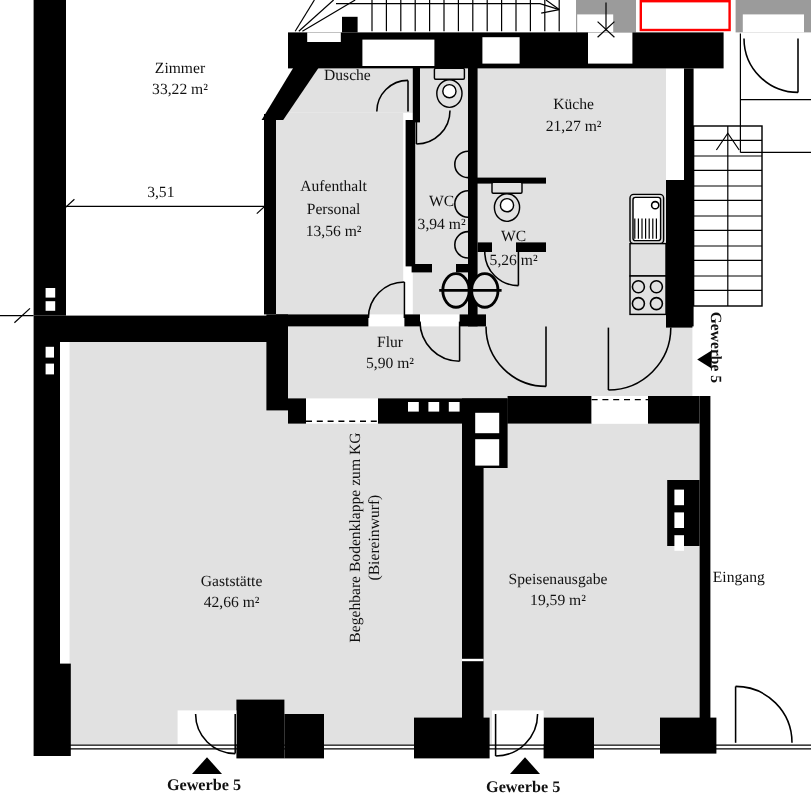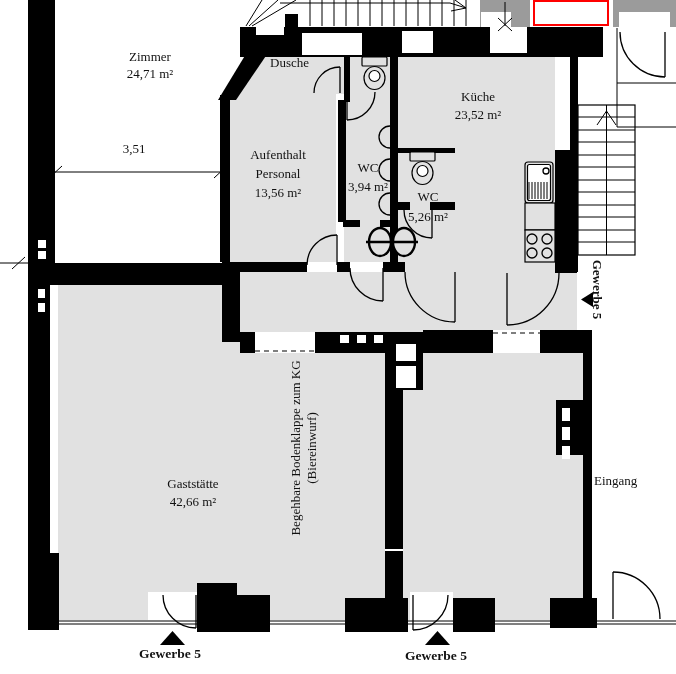--- a/index.html
+++ b/index.html
@@ -256,59 +256,67 @@
 
   <g>
     <polygon class="tri" points="160,645 185,645 172.5,631"></polygon>
     <polygon class="tri" points="425,645 450,645 437.5,631"></polygon>
     <polygon class="tri" points="593,292 593,307 581,299.5"></polygon>
   </g>
 </svg>
 
   <div class="lbl" style="left:112px;top:48px;width:76px;">
     <span class="blk">Zimmer</span>
-    <span class="blk">24,71 m²</span>
+    <span class="blk">33,22 m²</span>
   </div>
 
   <div class="lbl nw" style="left:270px;top:54px;">
     <span>Dusche</span>
   </div>
 
-  <div class="lbl" style="left:438px;top:88px;width:80px;line-height:18px;">
+  <div class="lbl" style="left:438px;top:78px;width:80px;line-height:18px;">
     <span class="blk">Küche</span>
-    <span class="blk">23,52 m²</span>
+    <span class="blk">21,27 m²</span>
   </div>
 
   <div class="lbl" style="left:236px;top:145px;width:84px;line-height:19px;">
     <span class="blk">Aufenthalt Personal</span>
     <span class="blk">13,56 m²</span>
   </div>
 
   <div class="lbl" style="left:340px;top:158px;width:56px;line-height:19px;">
     <span class="blk">WC</span>
     <span class="blk">3,94 m²</span>
   </div>
 
   <div class="lbl" style="left:398px;top:187px;width:60px;line-height:20px;">
     <span class="blk">WC</span>
     <span class="blk">5,26 m²</span>
   </div>
 
+  <div class="lbl" style="left:294px;top:276px;width:62px;line-height:18px;">
+    <span class="blk">Flur</span>
+    <span class="blk">5,90 m²</span>
+  </div>
 
   <div class="lbl" style="left:153px;top:475px;width:80px;line-height:18px;">
     <span class="blk">Gaststätte</span>
     <span class="blk">42,66 m²</span>
   </div>
 
+  <div class="lbl" style="left:407px;top:474px;width:116px;">
+    <span class="blk">Speisenausgabe</span>
+    <span class="blk">19,59 m²</span>
+  </div>
 
   <div class="lbl nw" style="left:594px;top:472px;">
     <span>Eingang</span>
   </div>
 
-  <div class="lbl nw" style="left:104px;top:140px;width:60px;">
+  <div class="lbl nw" style="left:104px;top:151px;width:60px;">
     <span>3,51</span>
   </div>
 
   <div class="vert-l" style="left:204px;top:432px;width:200px;height:32px;">
     <span class="blk">Begehbare Bodenklappe zum KG</span>
     <span class="blk">(Biereinwurf)</span>
   </div>
 
   <div class="vert-r" style="left:562px;top:282px;width:70px;height:15px;">
     <span>Gewerbe 5</span>

